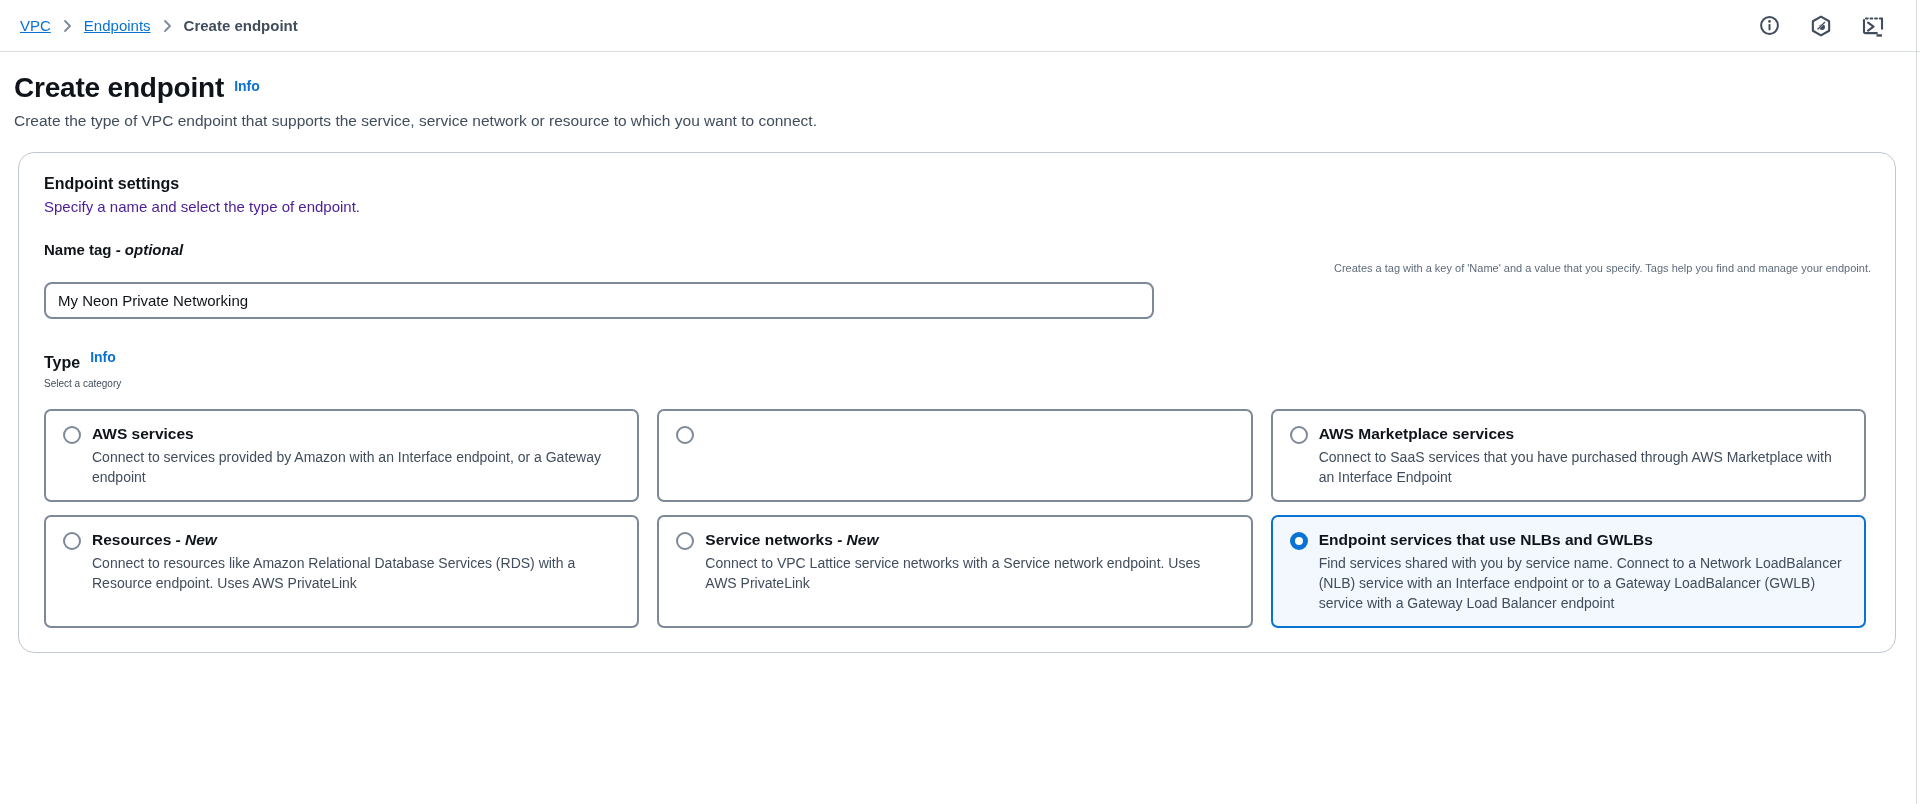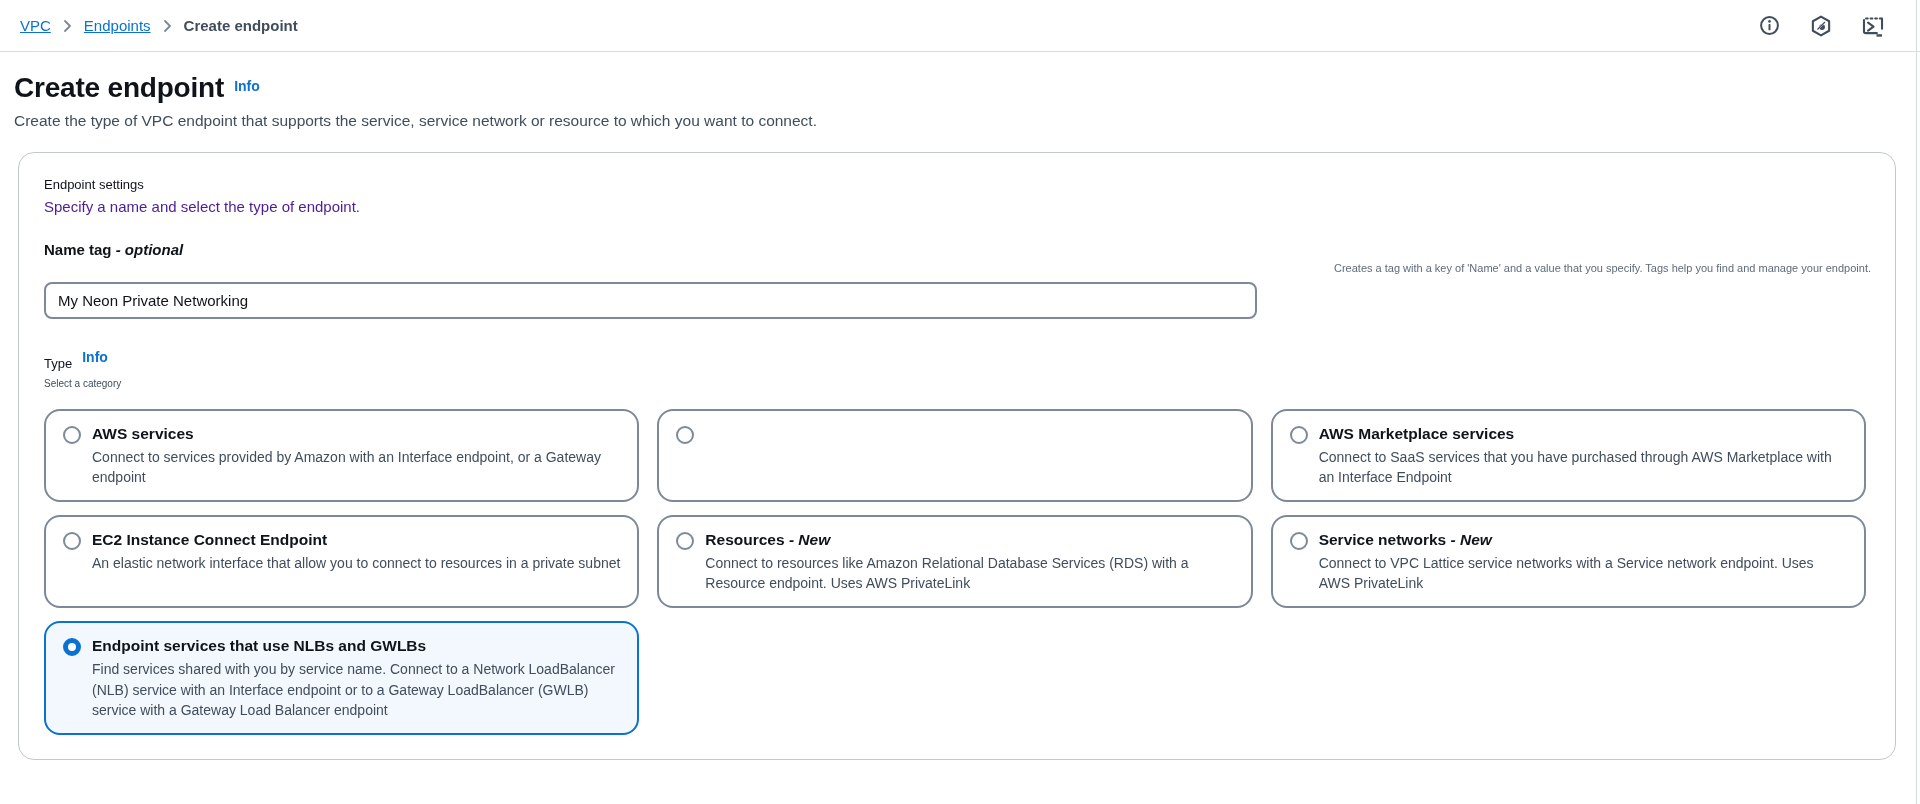--- a/index.html
+++ b/index.html
@@ -23,37 +23,37 @@
   
   .page-header { padding:20px 24px 0 14px; }
   h1 { font-size:28px; font-weight:700; letter-spacing:-0.2px; display:inline; }
   .info-link { font-size:14px; font-weight:700; color:#0972d3; margin-left:10px;
     vertical-align:6px; text-decoration:none; cursor:pointer; }
   .page-desc { font-size:15.5px; color:#414d5c; margin-top:8px; }
 
   
   .card { margin:22px 24px 0 18px; border:1px solid #c1c7d0; border-radius:16px;
     padding:22px 24px 24px 25px; background:#fff; }
-  h2 { font-size:13px; font-weight:400; display:inline; }
+  h2 { font-size:16px; font-weight:700; display:inline; }
   .card-desc { font-size:15px; color:#4c1d95; margin-top:5px; }
 
   .field-label { margin-top:26px; font-size:15px; font-weight:700; }
   .field-label i { font-weight:700; font-style:italic; }
   .field-help { margin-top:4px; font-size:11px; color:#5f6b7a;text-align:right; }
-  .name-input { margin-top:8px; width:1213px; height:37px; border:2px solid #7d8998;
+  .name-input { margin-top:8px; width:1110px; height:37px; border:2px solid #7d8998;
     border-radius:8px; padding:0 12px; font-size:15px; color:#0f141a;
     font-family:"Liberation Sans", sans-serif; outline:none; background:#fff; }
 
   .type-row { margin-top:30px; }
   .select-cat { margin-top:6px; font-size:10px; color:#414d5c; }
 
   
   .tiles { margin-top:20px; display:grid; grid-template-columns:repeat(3,1fr);
     gap:13px 18px; max-width:1822px; }
-  .tile { border:2px solid #7d8998; border-radius:16px; background:#fff;
+  .tile { border:2px solid #7d8998; border-radius:7px; background:#fff;
     padding:13px 16px 13px 17px; display:flex; gap:11px; cursor:pointer; align-items:flex-start; }
   .tile.selected { border-color:#0972d3; background:#f2f8fd; }
   .radio { width:18px; height:18px; border-radius:50%; border:2px solid #7d8998;
     background:#fff; flex:none; margin-top:2px; }
   .tile.selected .radio { border:5.5px solid #0972d3; }
   .tile-title { font-size:15.5px; font-weight:700; line-height:1.3; }
   .tile-title i { font-style:italic; }
   .tile-desc { font-size:14px; color:#414d5c; line-height:1.43; margin-top:3px; }
 </style>
 </head>
@@ -138,27 +138,20 @@
     <div class="tile">
       <span class="radio"></span>
       <div>
         <div class="tile-title"><span>AWS Marketplace services</span><i></i></div>
         <div class="tile-desc">Connect to SaaS services that you have purchased through AWS Marketplace with an Interface Endpoint</div>
       </div>
     </div>
     <div class="tile">
       <span class="radio"></span>
       <div>
-        <div class="tile-title"><span>EC2 Instance Connect Endpoint</span><i></i></div>
-        <div class="tile-desc">An elastic network interface that allow you to connect to resources in a private subnet</div>
-      </div>
-    </div>
-    <div class="tile">
-      <span class="radio"></span>
-      <div>
         <div class="tile-title"><span>Resources </span><i>- New</i></div>
         <div class="tile-desc">Connect to resources like Amazon Relational Database Services (RDS) with a Resource endpoint. Uses AWS PrivateLink</div>
       </div>
     </div>
     <div class="tile">
       <span class="radio"></span>
       <div>
         <div class="tile-title"><span>Service networks </span><i>- New</i></div>
         <div class="tile-desc">Connect to VPC Lattice service networks with a Service network endpoint. Uses AWS PrivateLink</div>
       </div>

